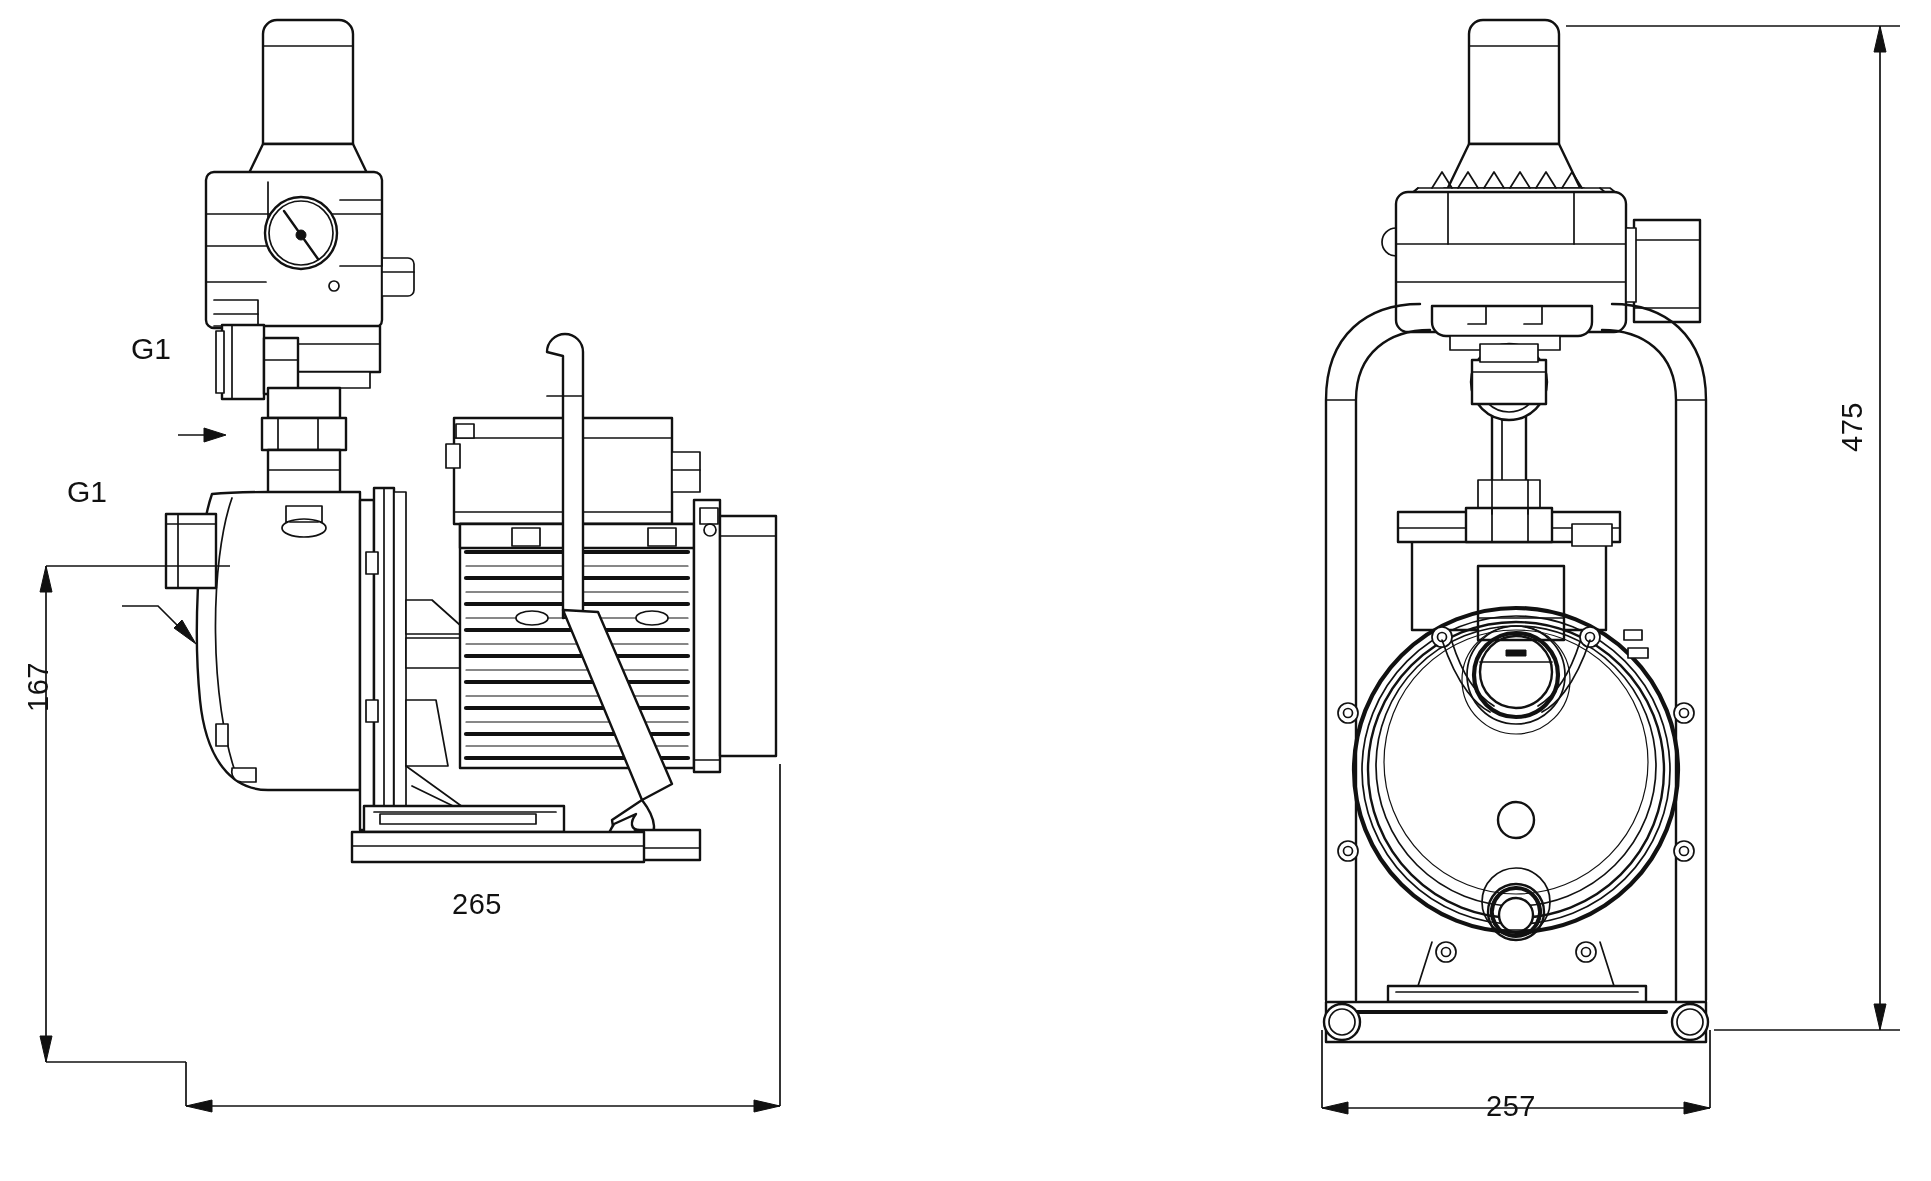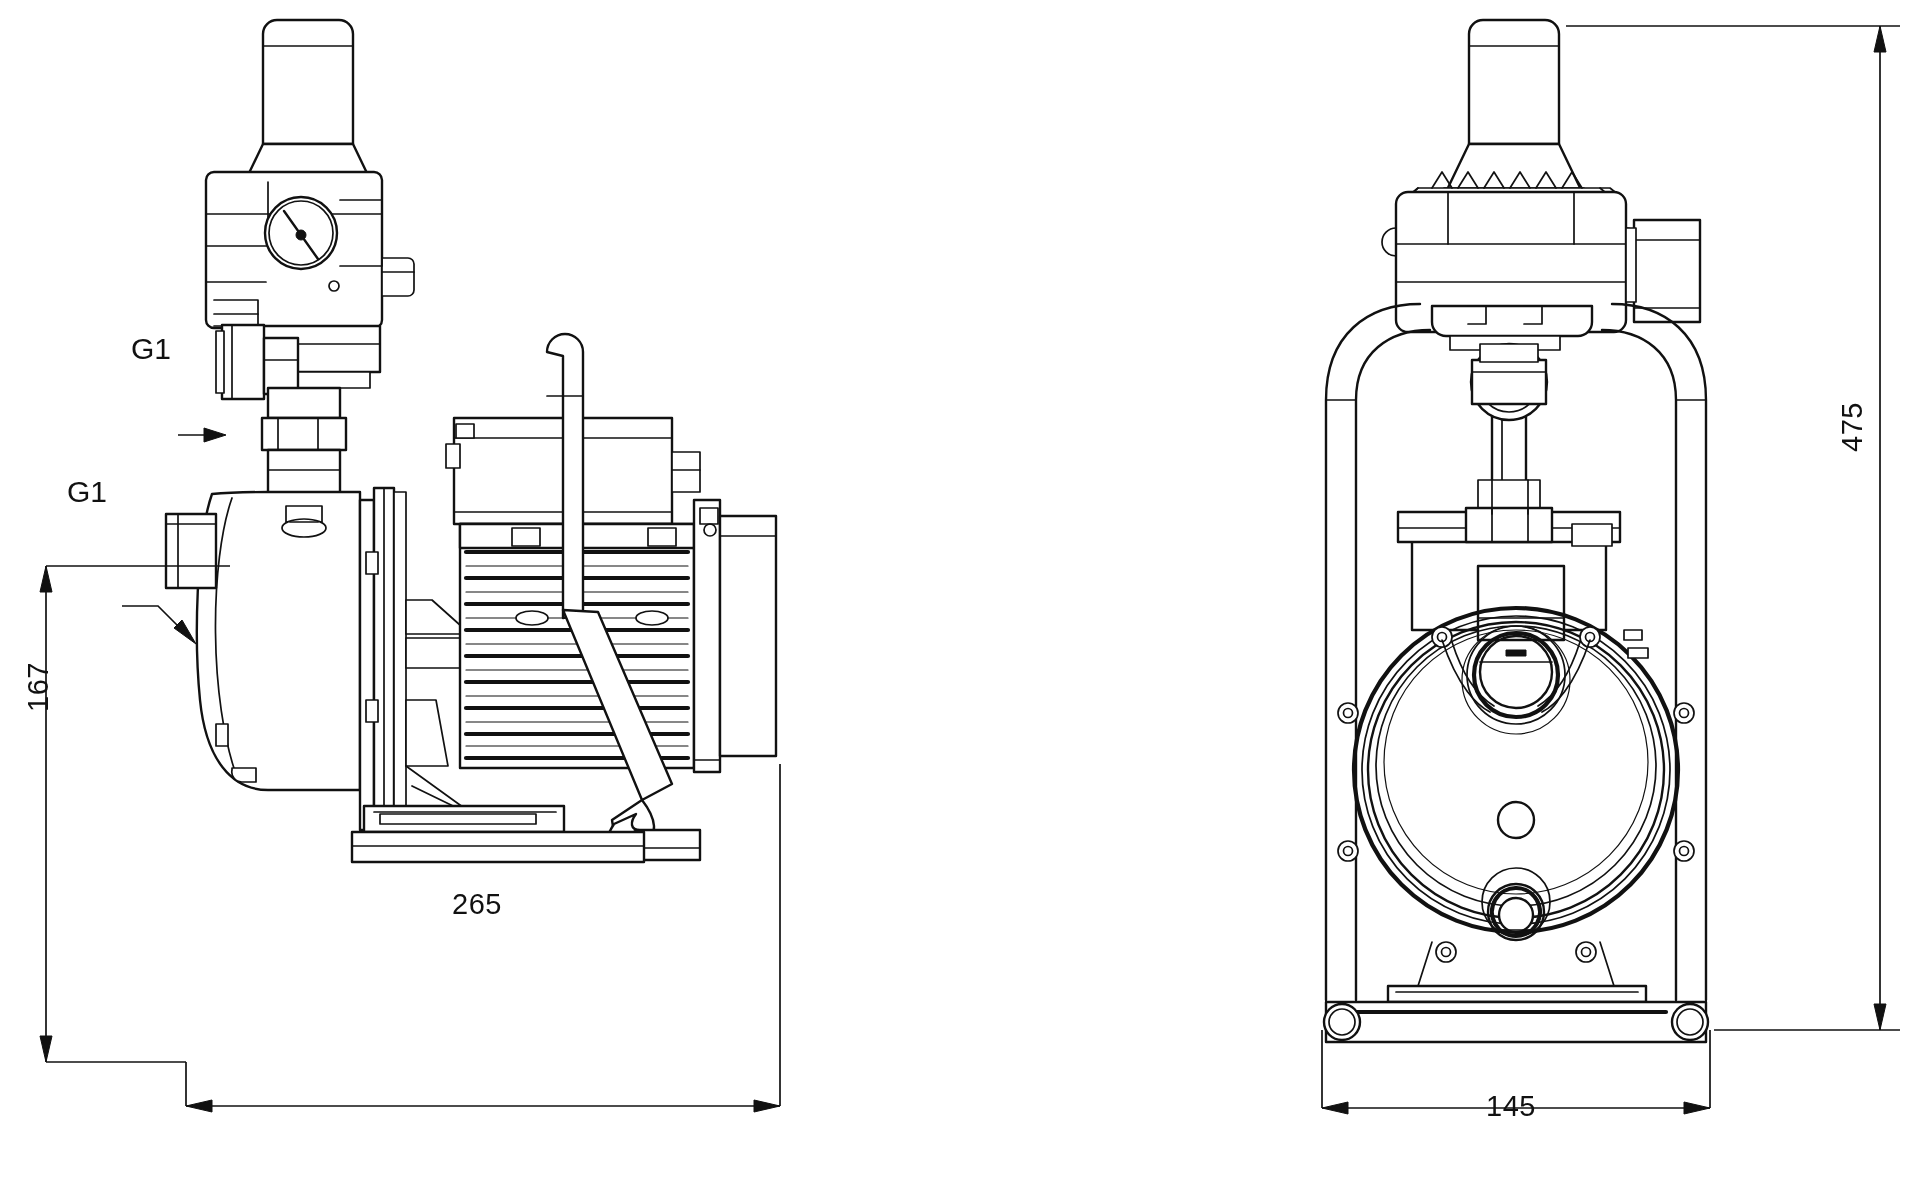--- a/index.html
+++ b/index.html
@@ -447,15 +447,15 @@
   <div class="lbl" style="left:131px;top:332px;">G1</div>
 
   <div class="lbl" style="left:67px;top:475px;">G1</div>
 
   <div class="dimtxt rot90" style="left:22px;top:712px;">167</div>
 
   <div class="dimtxt" style="left:452px;top:888px;">265</div>
 
   <div class="dimtxt rot90" style="left:1836px;top:452px;">475</div>
 
-  <div class="dimtxt" style="left:1486px;top:1090px;">145</div>
+  <div class="dimtxt" style="left:1486px;top:1090px;">257</div>
 
 </div>
 
 </body></html>

